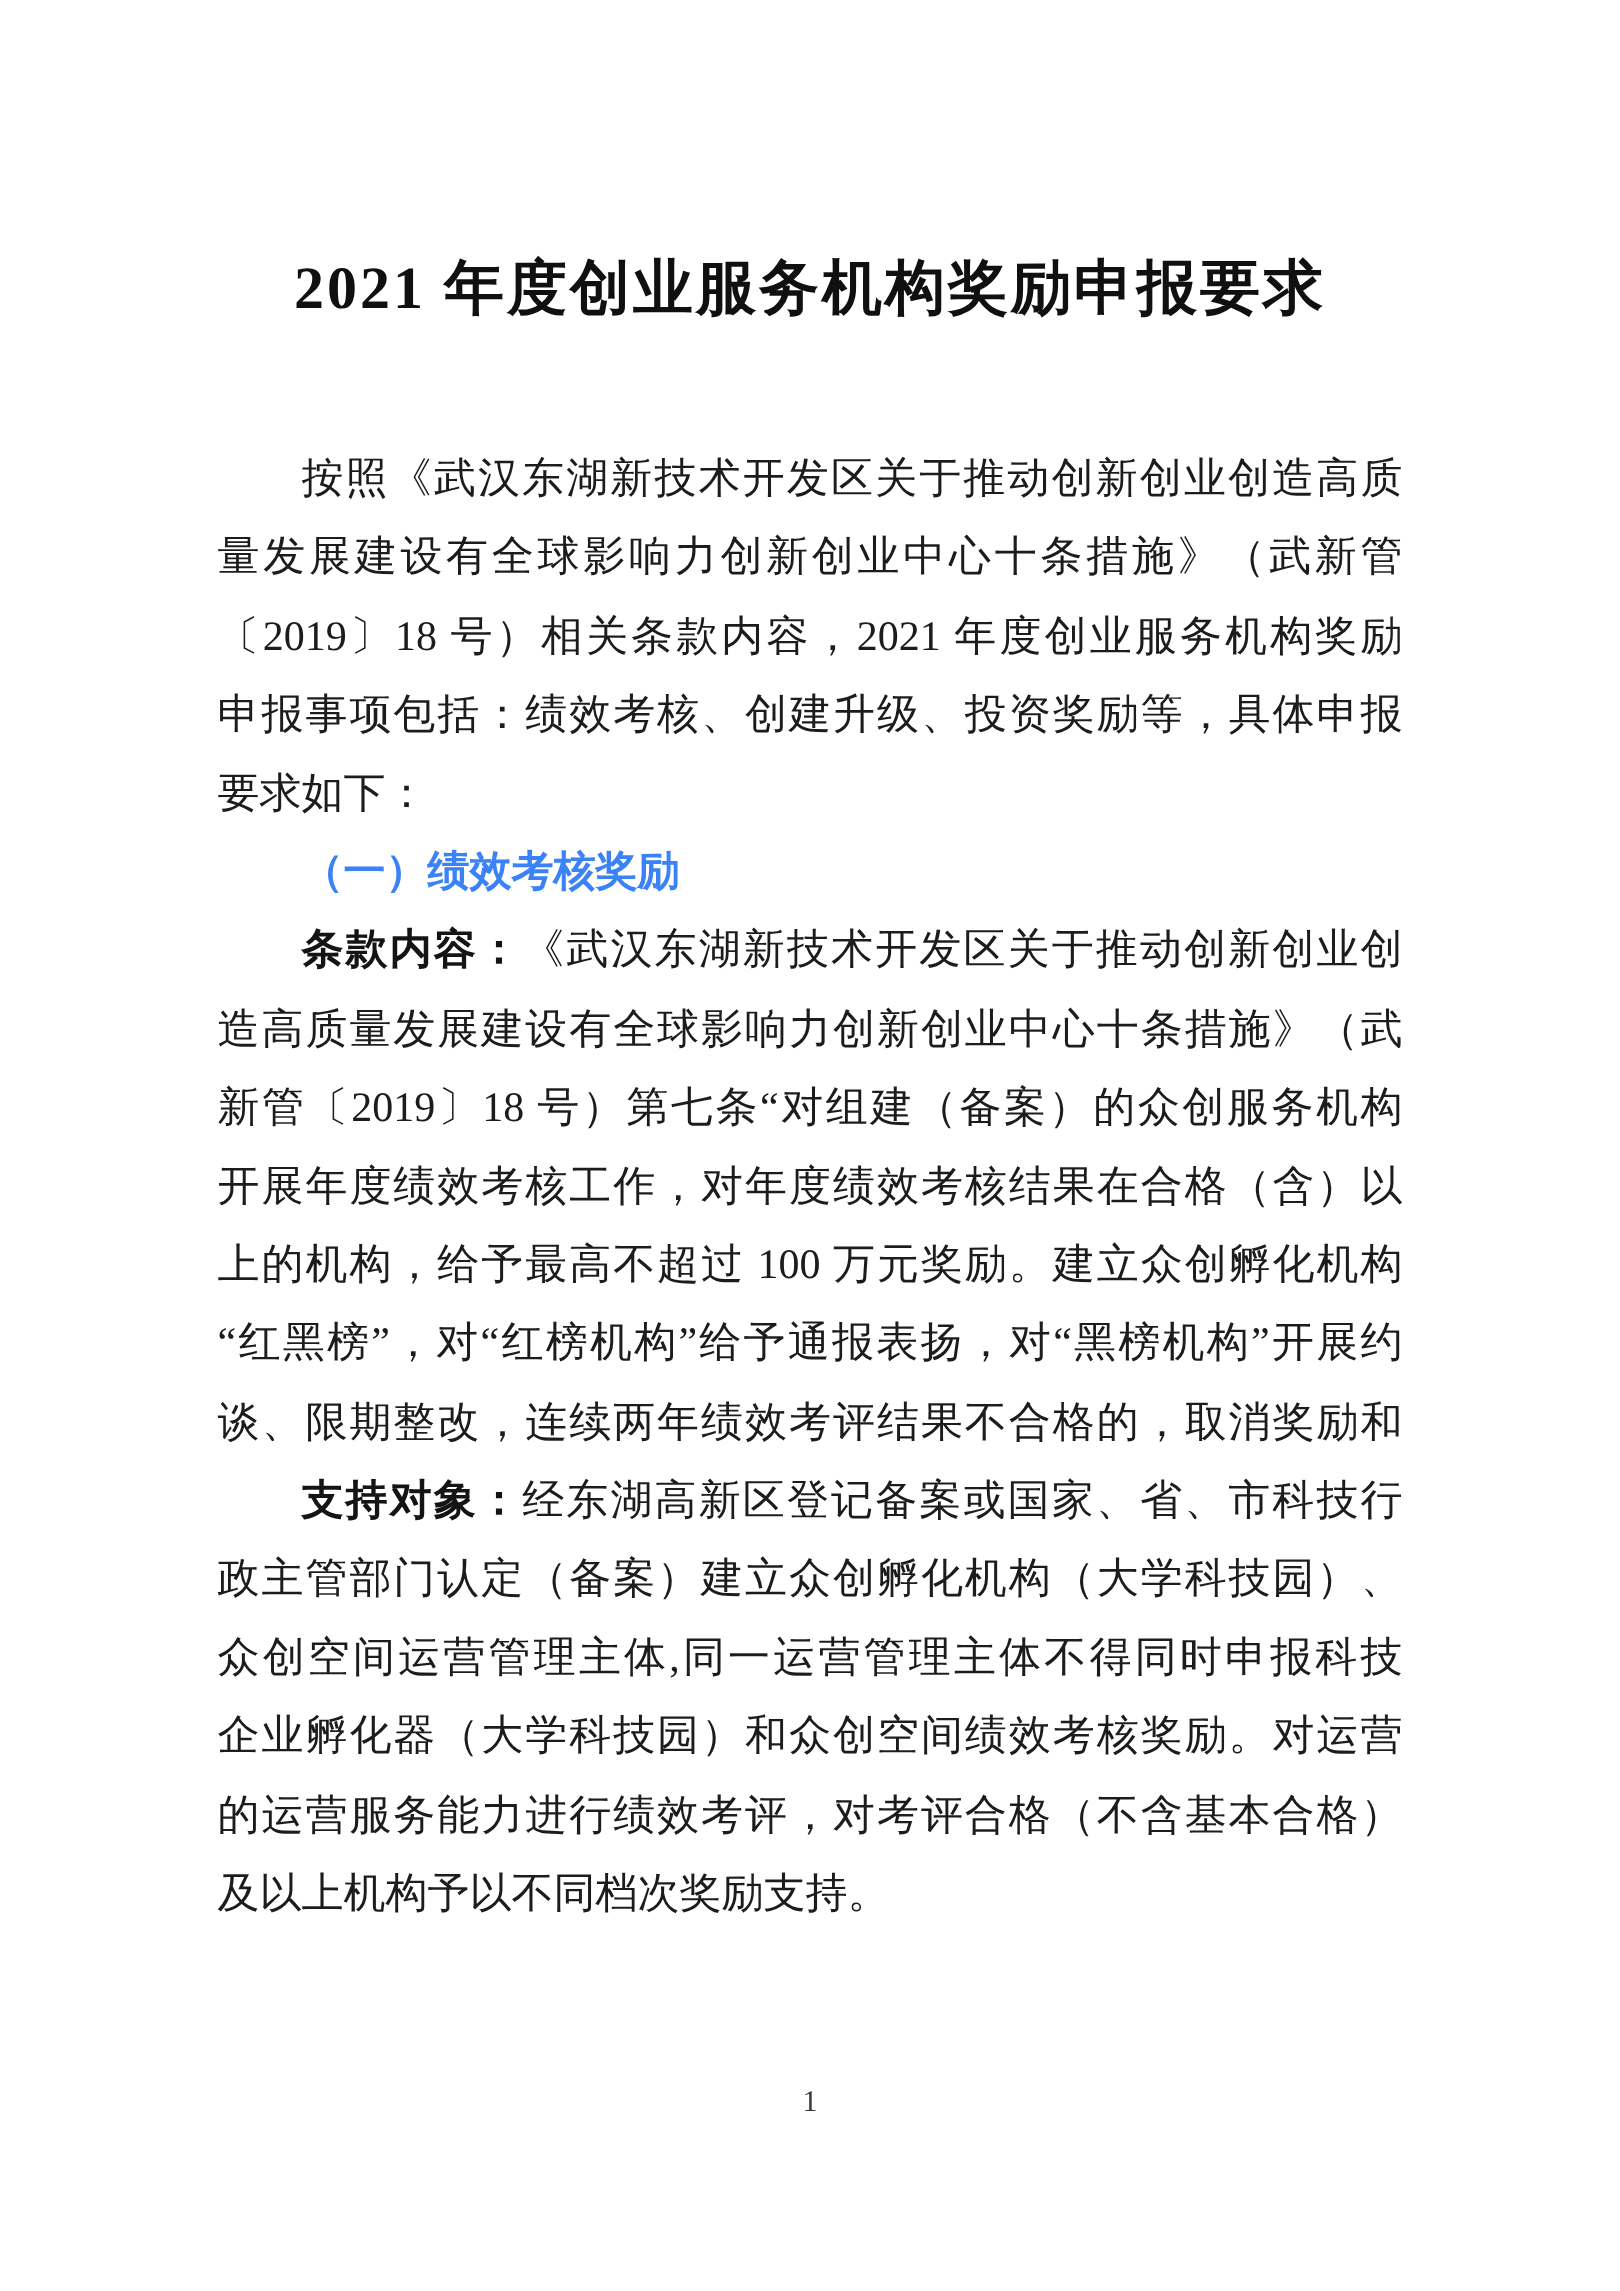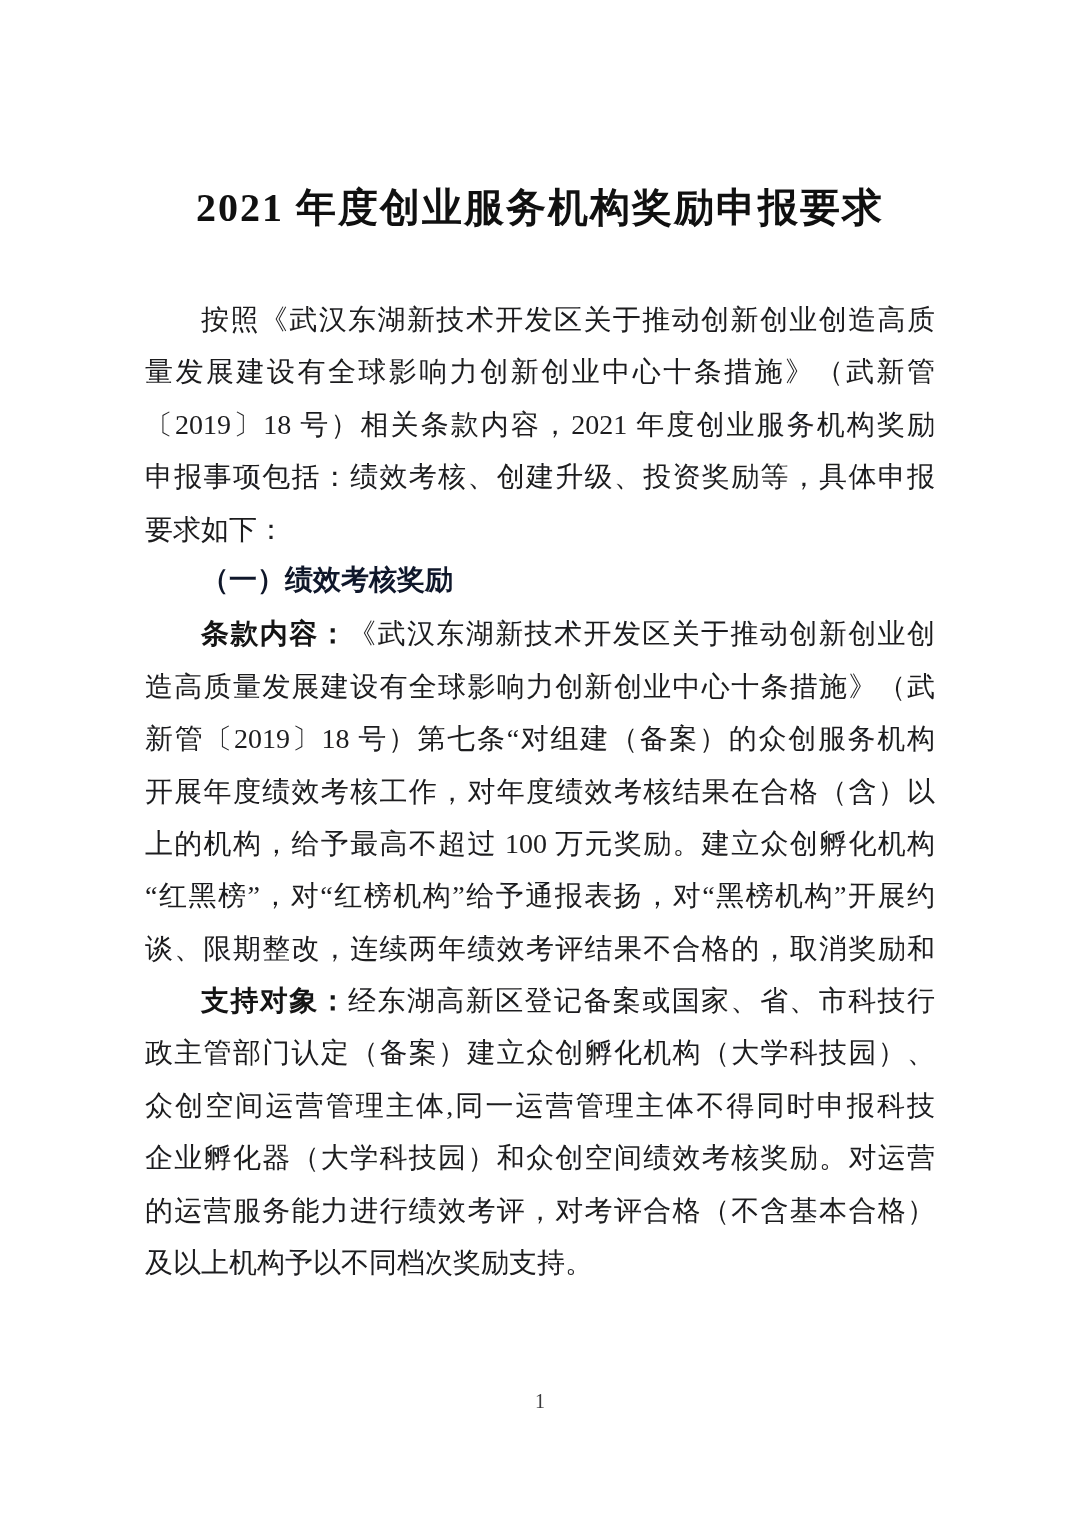--- a/index.html
+++ b/index.html
@@ -8,21 +8,21 @@
     position: relative;
     width: 1080px;
     height: 1527px;
     background: #ffffff;
     font-family: "Liberation Serif", "DejaVu Serif", serif;
     color: #1c1c1e;
     overflow: hidden;
   }
   .doc-title {
     position: absolute;
-    top: 180px;
+    top: 164px;
     left: 0;
     width: 1080px;
     text-align: center;
     font-size: 40px;
     font-weight: 700;
     color: #101010;
     letter-spacing: 2px;
     white-space: nowrap;
   }
   .doc-body {
@@ -36,21 +36,21 @@
     line-height: 52.4px;
     font-size: 28px;
     overflow: hidden;
     color: #1c1c1e;
   }
   .j {
     text-align: justify;
     text-align-last: justify;
   }
   .indent { text-indent: 56px; }
-  .heading { font-weight: 700; color: #0f172a; font-family: Liberation Mono, monospace; }
+  .heading { font-weight: 700; color: #3b82f6; }
   .lead { font-weight: 700; color: #141414; }
   .footer {
     position: absolute;
     top: 1390px;
     left: 0;
     width: 1080px;
     text-align: center;
     font-size: 20px;
     color: #3a3a3c;
   }

